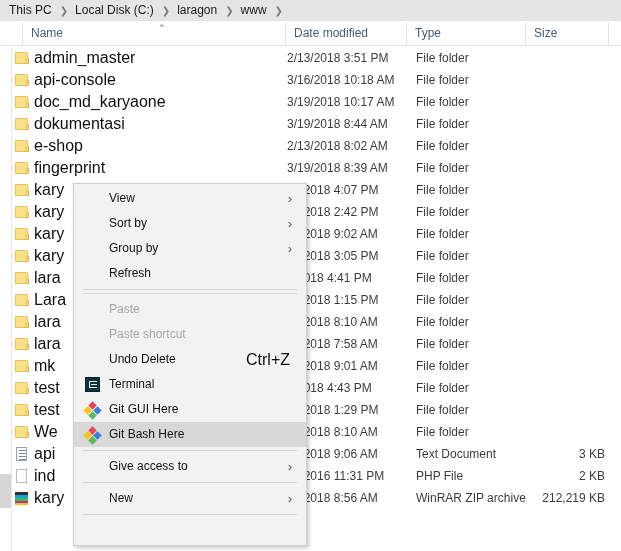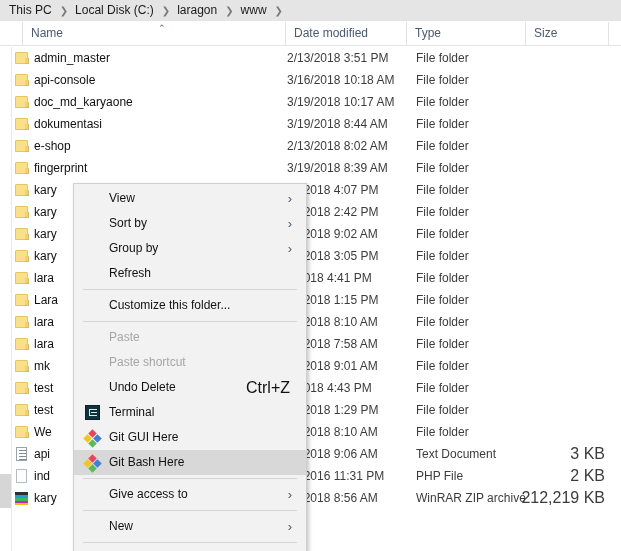--- a/index.html
+++ b/index.html
@@ -112,21 +112,21 @@
     position: relative;
     height: 22px;
     width: 100%;
   }
   .cell-name {
     position: absolute;
     left: 22px;
     top: 0;
     height: 22px;
     line-height: 22px;
-    font-size: 12px;
+    font-size: 16px;
     color: #0f0f0f;
     white-space: nowrap;
   }
   .cell-date {
     position: absolute;
     left: 275px;
     top: 0;
     height: 22px;
     line-height: 22px;
     font-size: 12px;
@@ -144,21 +144,21 @@
     white-space: nowrap;
     margin-left: 8px;
   }
   .cell-size {
     position: absolute;
     left: 488px;
     width: 105px;
     top: 0;
     height: 22px;
     line-height: 22px;
-    font-size: 16px;
+    font-size: 12px;
     color: #3c3c3c;
     text-align: right;
     white-space: nowrap;
   }
 
   
   .ficon {
     position: absolute;
     left: 2px;
     top: 4px;
@@ -552,21 +552,20 @@
       <div class="cell-size">212,219 KB</div>
     </div>
   </div>
 
 <div id="context-menu">
     <div class="mi"><span>View</span><span class="arrow">›</span></div>
     <div class="mi"><span>Sort by</span><span class="arrow">›</span></div>
     <div class="mi"><span>Group by</span><span class="arrow">›</span></div>
     <div class="mi"><span>Refresh</span></div>
     <div class="msep"></div>
-    <div class="mi"><span>Customize this folder...</span></div>
     <div class="msep"></div>
     <div class="mi disabled"><span>Paste</span></div>
     <div class="mi disabled"><span>Paste shortcut</span></div>
     <div class="mi"><span>Undo Delete</span><span class="accel">Ctrl+Z</span></div>
     <div class="mi"><span class="mi-icon">
         <span class="ic-terminal"></span>
       </span><span>Terminal</span></div>
     <div class="mi"><span class="mi-icon">
         <span class="ic-git">
           <span></span>

